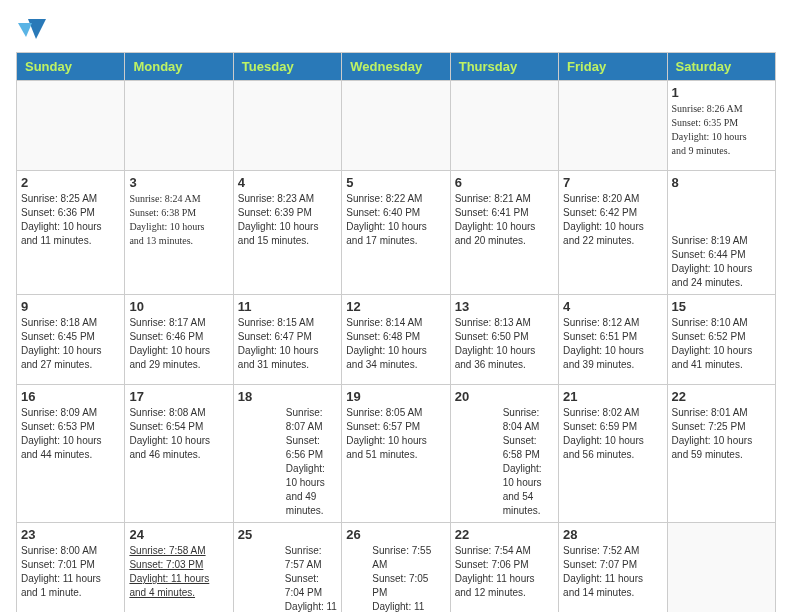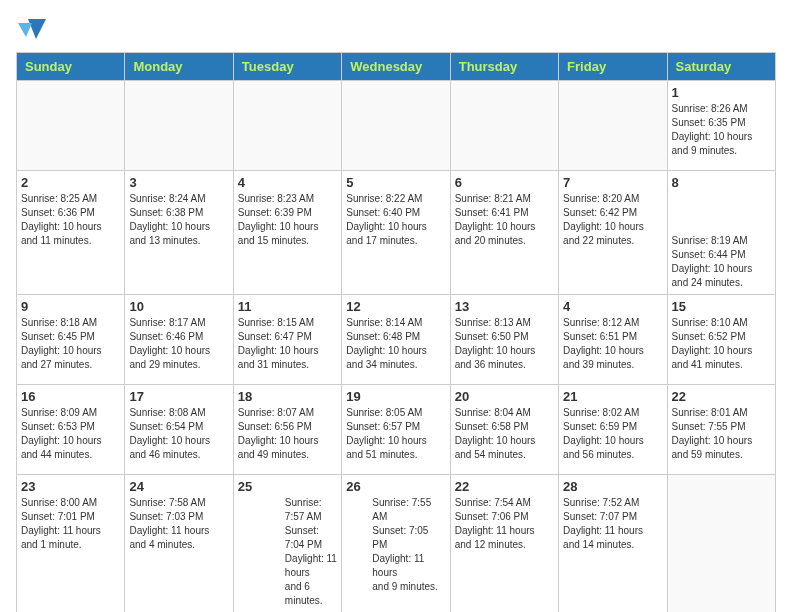--- a/index.html
+++ b/index.html
@@ -121,37 +121,37 @@
   <tbody id="calendar-body">
   <tr>
         <td class="empty"></td>
         <td class="empty"></td>
         <td class="empty"></td>
         <td class="empty"></td>
         <td class="empty"></td>
         <td class="empty"></td>
         <td>
           <span class="day-num">1</span>
-          <div class="day-info" style="white-space: pre-line;">Sunrise: 8:26 AM
+          <div class="day-info" style="white-space: pre-line; font-family: Liberation Serif, serif;">Sunrise: 8:26 AM
 Sunset: 6:35 PM
 Daylight: 10 hours
 and 9 minutes.</div>
         </td>
       </tr>
       <tr>
         <td>
           <span class="day-num">2</span>
           <div class="day-info" style="white-space: pre-line;">Sunrise: 8:25 AM
 Sunset: 6:36 PM
 Daylight: 10 hours
 and 11 minutes.</div>
         </td>
         <td>
           <span class="day-num">3</span>
-          <div class="day-info" style="white-space: pre-line;">Sunrise: 8:24 AM
+          <div class="day-info" style="white-space: pre-line; font-family: Liberation Serif, serif;">Sunrise: 8:24 AM
 Sunset: 6:38 PM
 Daylight: 10 hours
 and 13 minutes.</div>
         </td>
         <td>
           <span class="day-num">4</span>
           <div class="day-info" style="white-space: pre-line;">Sunrise: 8:23 AM
 Sunset: 6:39 PM
 Daylight: 10 hours
 and 15 minutes.</div>
@@ -246,65 +246,65 @@
         </td>
         <td>
           <span class="day-num">17</span>
           <div class="day-info" style="white-space: pre-line;">Sunrise: 8:08 AM
 Sunset: 6:54 PM
 Daylight: 10 hours
 and 46 minutes.</div>
         </td>
         <td>
           <span class="day-num">18</span>
-          <div class="day-info" style="white-space: pre-line;">Sunrise: 8:07 AM
+          <div class="day-info" style="white-space: pre-line; margin-left: 48px;">Sunrise: 8:07 AM
 Sunset: 6:56 PM
 Daylight: 10 hours
 and 49 minutes.</div>
         </td>
         <td>
           <span class="day-num">19</span>
           <div class="day-info" style="white-space: pre-line;">Sunrise: 8:05 AM
 Sunset: 6:57 PM
 Daylight: 10 hours
 and 51 minutes.</div>
         </td>
         <td>
           <span class="day-num">20</span>
-          <div class="day-info" style="white-space: pre-line;">Sunrise: 8:04 AM
+          <div class="day-info" style="white-space: pre-line; margin-left: 48px;">Sunrise: 8:04 AM
 Sunset: 6:58 PM
 Daylight: 10 hours
 and 54 minutes.</div>
         </td>
         <td>
           <span class="day-num">21</span>
           <div class="day-info" style="white-space: pre-line;">Sunrise: 8:02 AM
 Sunset: 6:59 PM
 Daylight: 10 hours
 and 56 minutes.</div>
         </td>
         <td>
           <span class="day-num">22</span>
           <div class="day-info" style="white-space: pre-line;">Sunrise: 8:01 AM
-Sunset: 7:55 PM
+Sunset: 7:25 PM
 Daylight: 10 hours
 and 59 minutes.</div>
         </td>
       </tr>
       <tr>
         <td>
           <span class="day-num">23</span>
           <div class="day-info" style="white-space: pre-line;">Sunrise: 8:00 AM
 Sunset: 7:01 PM
 Daylight: 11 hours
 and 1 minute.</div>
         </td>
         <td>
           <span class="day-num">24</span>
-          <div class="day-info" style="white-space: pre-line;">Sunrise: 7:58 AM
+          <div class="day-info" style="white-space: pre-line; text-decoration: underline;">Sunrise: 7:58 AM
 Sunset: 7:03 PM
 Daylight: 11 hours
 and 4 minutes.</div>
         </td>
         <td>
           <span class="day-num">25</span>
           <div class="day-info" style="white-space: pre-line; margin-left: 47px;">Sunrise: 7:57 AM
 Sunset: 7:04 PM
 Daylight: 11 hours
 and 6 minutes.</div>

